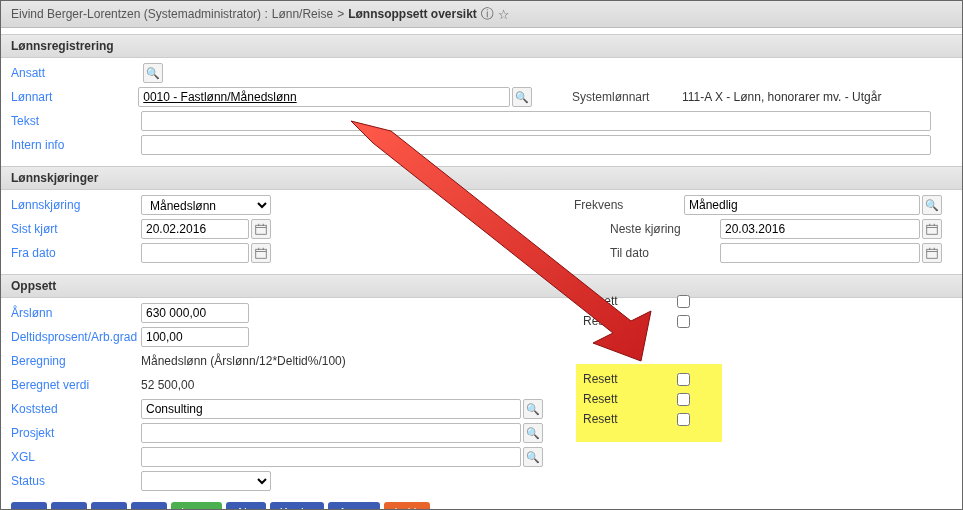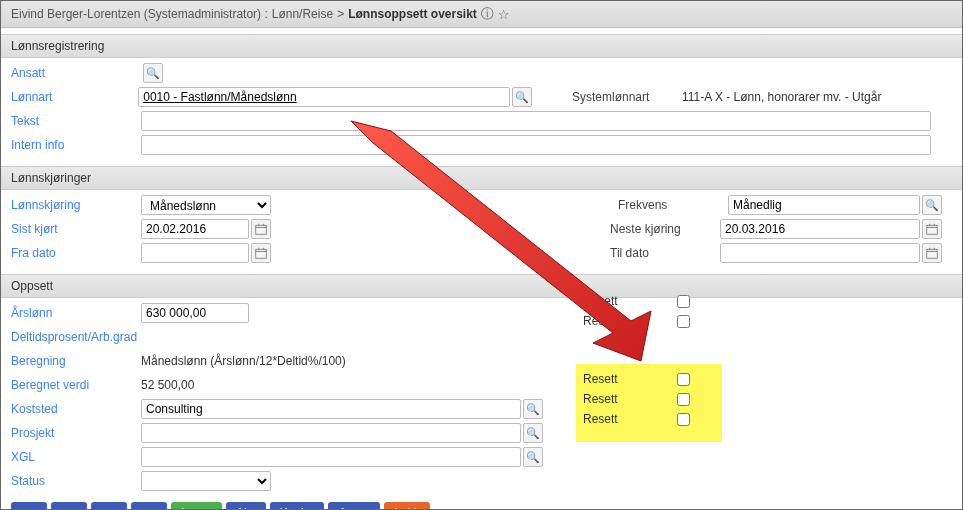--- a/index.html
+++ b/index.html
@@ -24,21 +24,21 @@
     align-items: center;
     gap: 4px;
   }
   .breadcrumb .strong { font-weight: bold; color: #333; }
   .breadcrumb .icon { color: #666; font-size: 13px; }
   .section-header {
     background: linear-gradient(#eaeaea, #dcdcdc);
     border-top: 1px solid #ccc;
     border-bottom: 1px solid #ccc;
     padding: 4px 10px;
-    font-weight: normal;
+    font-weight: bold;
     color: #333;
     margin-top: 6px;
   }
   .section-header:first-of-type { margin-top: 4px; }
   .form-area { padding: 4px 10px 2px 10px; }
   .row { display: flex; align-items: center; min-height: 22px; margin-bottom: 2px; }
   .label-col { width: 130px; color: #3b82f6; }
   input.txt, select.sel {
     border: 1px solid #bbb;
     border-radius: 2px;
@@ -132,21 +132,21 @@
 <div class="section-header">Lønnskjøringer</div>
 <div class="form-area">
   <div class="row">
     <div class="label-col">Lønnskjøring</div>
     <select class="sel" style="width:130px">
       <option>Månedslønn</option>
     </select>
     <div class="spacer-col"></div>
     <div class="right-block-200" style="margin-right:10px;">
       <div class="rl">Frekvens</div>
-      <input class="txt" style="width: 192px;" value="Månedlig">
+      <input class="txt" style="width: 236px;" value="Månedlig">
       <span class="lookup-btn">🔍</span>
     </div>
   </div>
   <div class="row">
     <div class="label-col">Sist kjørt</div>
     <input class="txt" style="width: 108px;" value="20.02.2016">
     <span class="cal-btn">
         <svg viewBox="0 0 16 16">
           <rect x="1" y="3" width="14" height="12" fill="none" stroke="#666"></rect>
           <line x1="1" y1="6" x2="15" y2="6" stroke="#666"></line>
@@ -196,20 +196,21 @@
 </div>
 
 <div class="section-header">Oppsett</div>
 <div class="form-area">
   <div class="row">
     <div class="label-col">Årslønn</div>
     <input class="txt" style="width: 108px;" value="630 000,00">
   </div>
   <div class="row">
     <div class="label-col">Deltidsprosent/Arb.grad</div>
+    <input class="txt" style="width: 108px;" value="100,00">
   </div>
   <div class="row">
     <div class="label-col">Beregning</div>
     <div class="static-val">Månedslønn (Årslønn/12*Deltid%/100)</div>
   </div>
   <div class="row">
     <div class="label-col">Beregnet verdi</div>
     <div class="static-val">52 500,00</div>
   </div>
   <div class="row">

